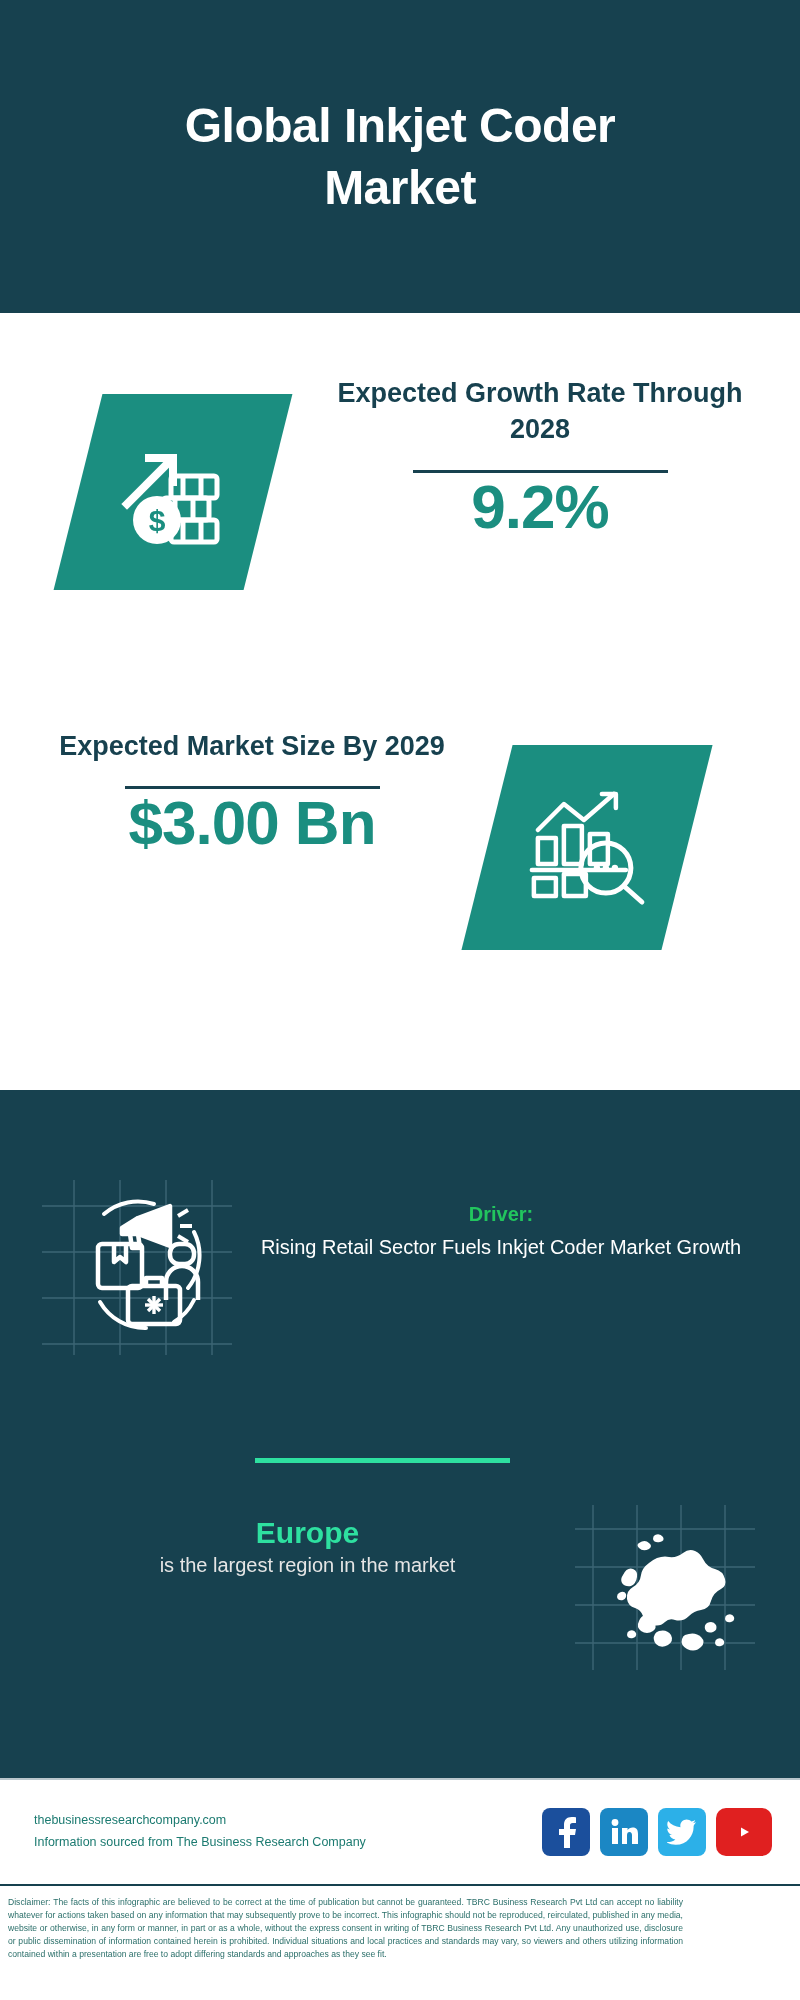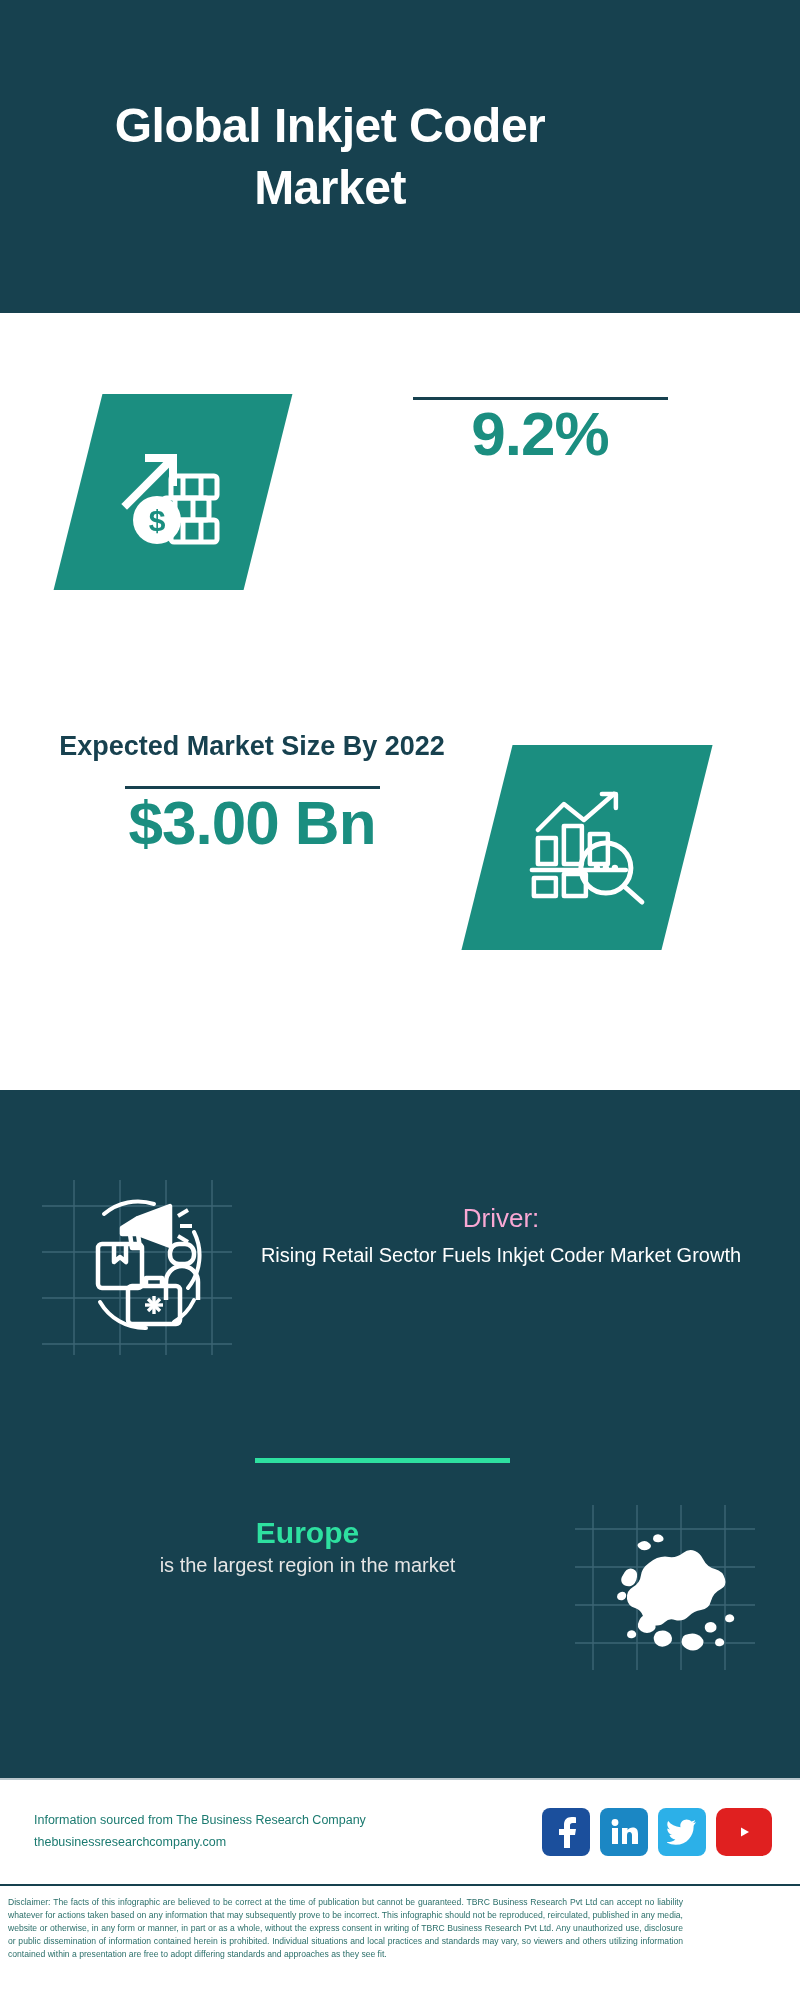--- a/index.html
+++ b/index.html
@@ -19,21 +19,21 @@
 
   
   .header {
     position: absolute;
     left: 0; top: 0;
     width: 800px;
     height: 313px;
     background: #17414f;
     display: flex;
     align-items: center;
-    justify-content: flex-start;
+    justify-content: center;
   }
   .header-title {
     color: #ffffff;
     font-size: 48px;
     font-weight: bold;
     line-height: 1.28;
     text-align: center;
     letter-spacing: -0.5px;
     width: 660px;
     padding: 0 40px;
@@ -141,23 +141,23 @@
   .grid-bg {
     position: absolute; inset: 0;
     width: 100%; height: 100%;
   }
   .driver-text {
     flex: 1;
     text-align: center;
     padding: 22px 30px 0 0;
   }
   .driver-heading {
-    color: #f9a8d4;
-    font-size: 26px;
-    font-weight: normal;
+    color: #22c55e;
+    font-size: 20px;
+    font-weight: bold;
     line-height: 1.25;
   }
   .driver-body {
     color: #ffffff;
     font-size: 20px;
     font-weight: normal;
     line-height: 1.45;
     margin-top: 6px;
   }
 
@@ -273,28 +273,29 @@
             <rect x="58" y="90" width="46" height="22" rx="3"></rect>
             <line x1="70" y1="90" x2="70" y2="112"></line>
             <line x1="88" y1="90" x2="88" y2="112"></line>
           </g>
           <circle cx="44" cy="90" r="24" fill="#ffffff"></circle>
           <text x="44" y="101" font-size="30" font-weight="bold" text-anchor="middle" fill="#1b8e80" font-family="Liberation Sans, sans-serif">$</text>
         </svg>
       </div>
     </div>
     <div class="stat1-text">
+      <div class="stat-label">Expected Growth Rate Through 2028</div>
       <div class="rule-dark"></div>
       <div class="stat-value">9.2%</div>
     </div>
   </div>
 
   <div class="stat2">
     <div class="stat2-text">
-      <div class="stat-label">Expected Market Size By 2022</div>
+      <div class="stat-label">Expected Market Size By 2029</div>
       <div class="rule-dark"></div>
       <div class="stat-value">$3.00 Bn</div>
     </div>
     <div class="para para-2">
       <div class="icon-wrap">
         <svg width="130" height="120" viewBox="0 0 130 120">
           <g fill="none" stroke="#ffffff" stroke-width="4.5" stroke-linecap="round" stroke-linejoin="round">
             <polyline points="16,44 42,18 62,34 92,8"></polyline>
             <polyline points="80,8 94,8 94,22"></polyline>
             <rect x="16" y="52" width="18" height="26"></rect>
@@ -417,22 +418,22 @@
             <path d="M40 112 q5 -2 7 2 q1 4 -3 5 q-5 1 -6 -3 q0 -3 2 -4 z"></path>
           </g>
         </svg>
       </div>
     </div>
 
   </div>
 
   <div class="footer">
     <div class="footer-text">
+      <div>thebusinessresearchcompany.com</div>
       <div>Information sourced from The Business Research Company</div>
-      <div>thebusinessresearchcompany.com</div>
     </div>
     <div class="social-row">
       <div class="social s-fb">
         <svg width="26" height="32" viewBox="0 0 26 32">
             <path fill="#ffffff" d="M17 32 V19 h5 l1 -6 h-6 v-3.5 c0 -1.8 .6 -2.6 2.8 -2.6 H23 V1.2 C22.2 1.1 20.3 1 18.6 1 C14 1 11 3.7 11 8.8 V13 H6 v6 h5 v13 z"></path>
           </svg>
       </div>
       <div class="social s-li">
         <svg width="30" height="30" viewBox="0 0 30 30">
           <rect x="3" y="11" width="6" height="16" fill="#ffffff"></rect>

